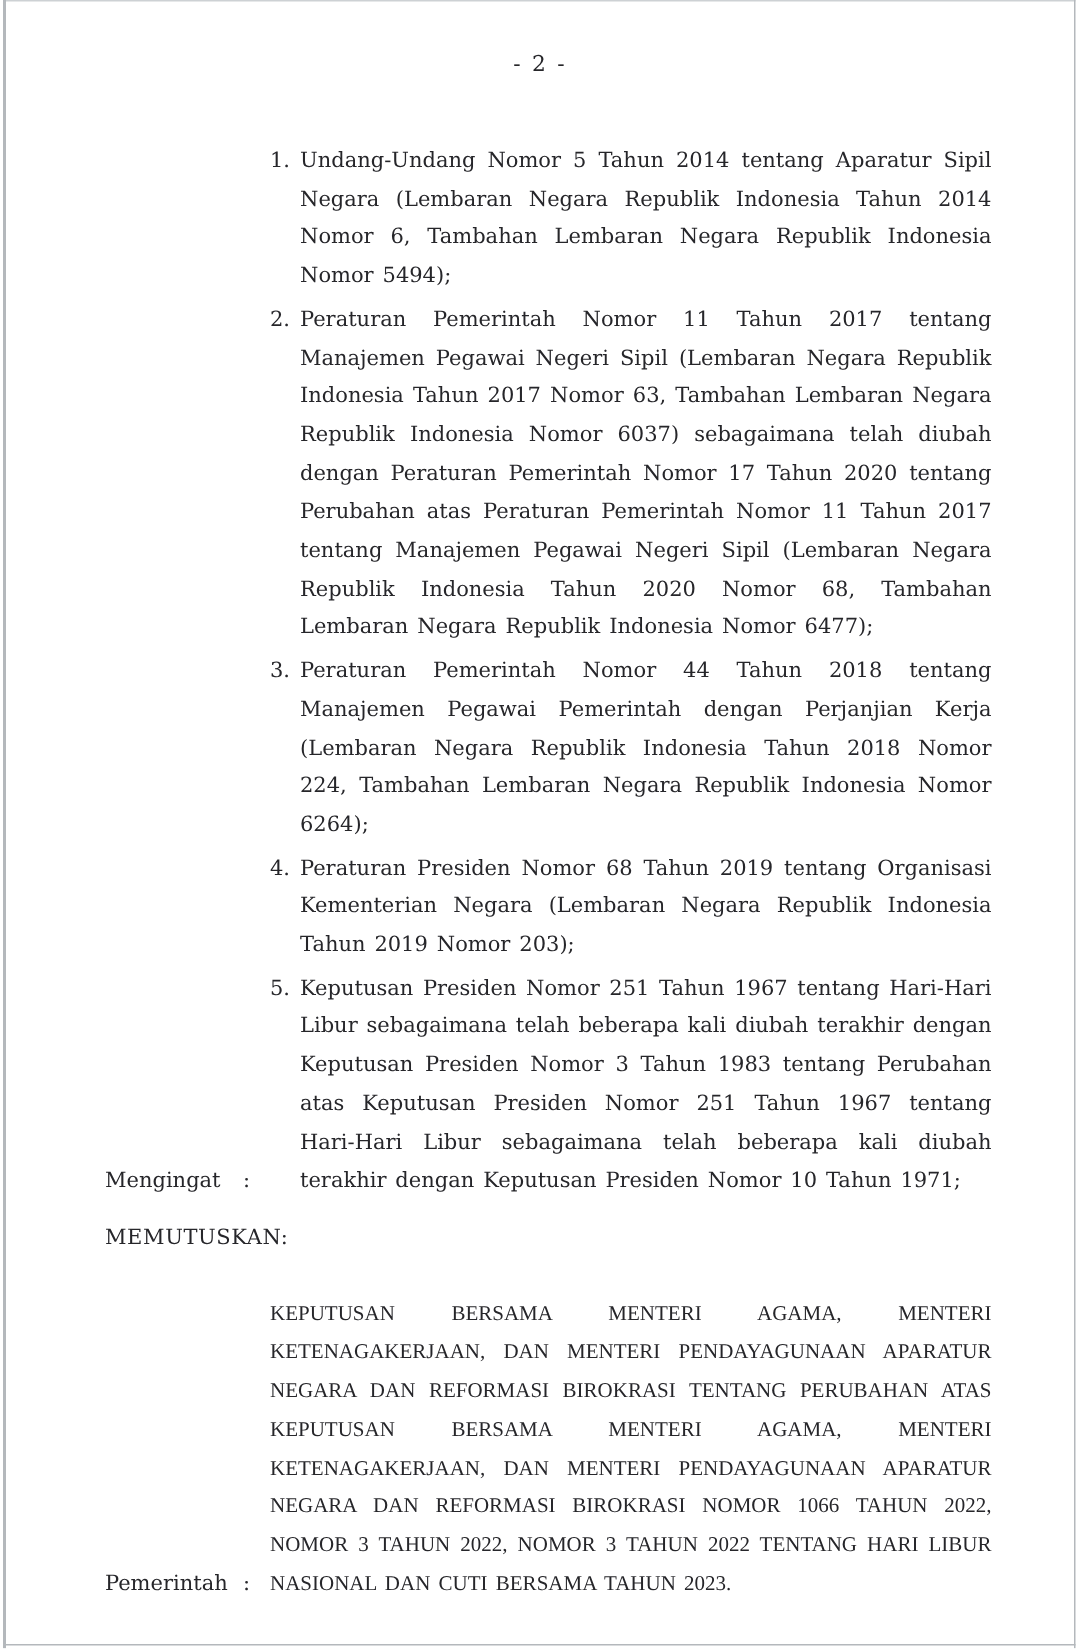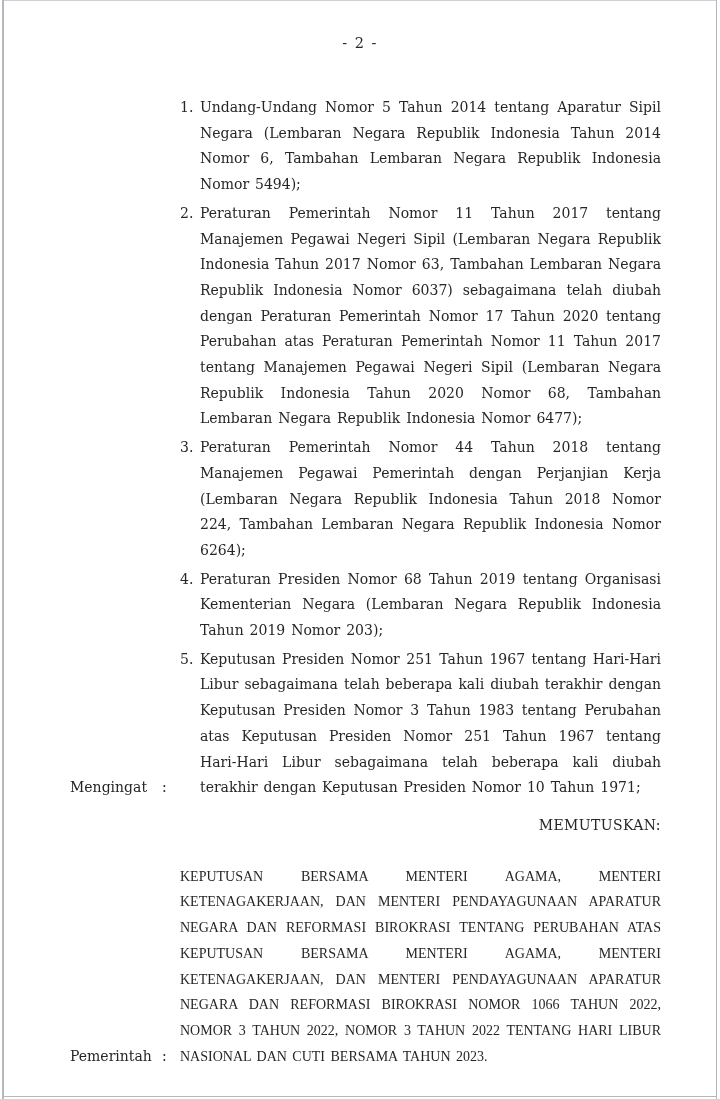--- a/index.html
+++ b/index.html
@@ -46,21 +46,21 @@
   .num { flex: 0 0 20px; width: 20px; }
   .para {
     flex: 1; min-width: 0;
     text-align: justify;
     text-justify: inter-word;
     word-spacing: 1.5px;
   }
   .caps-para { word-spacing: 2px; font-family: Liberation Serif, serif; }
 
   .heading {
-    text-align: right;
+    text-align: left;
     margin: 12px 0 13px 0;
     letter-spacing: 0.4px;
   }
 
   .catchword {
     text-align: right;
     margin-top: 28px;
     letter-spacing: 0.4px;
   }
 </style>

